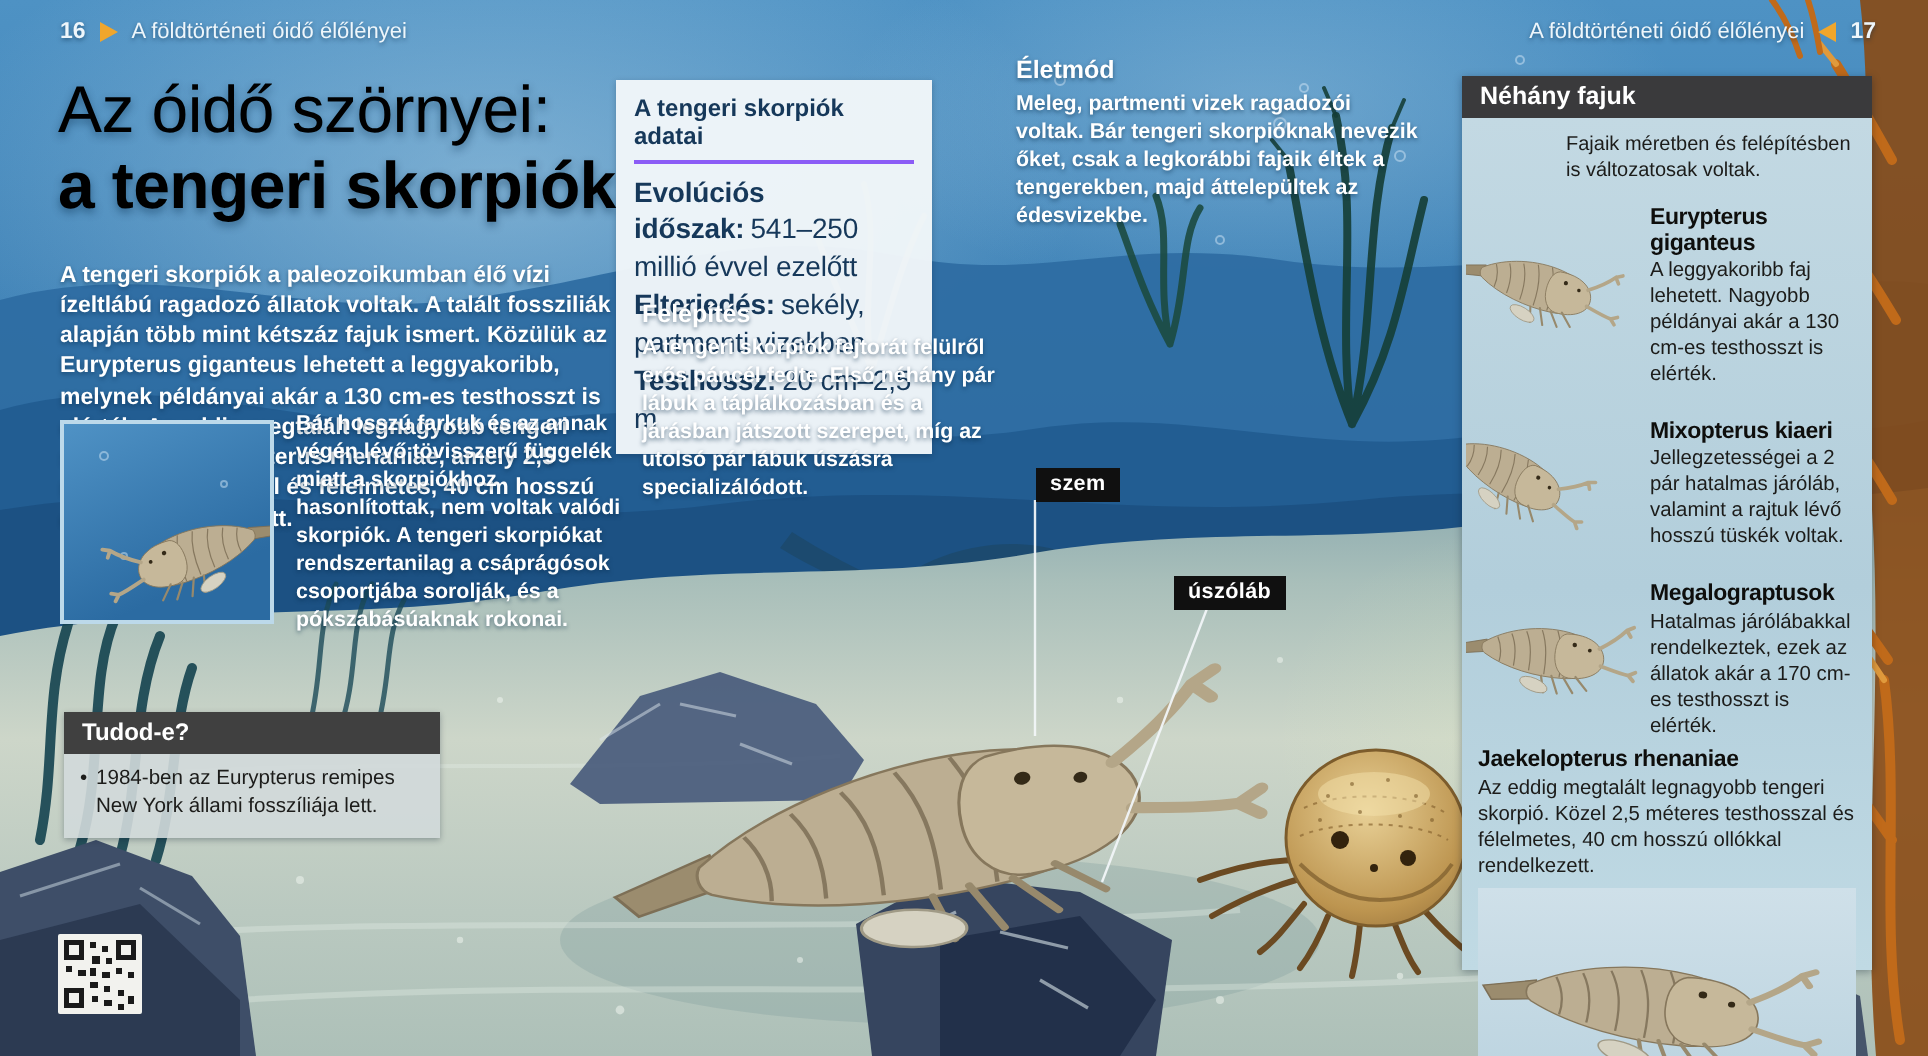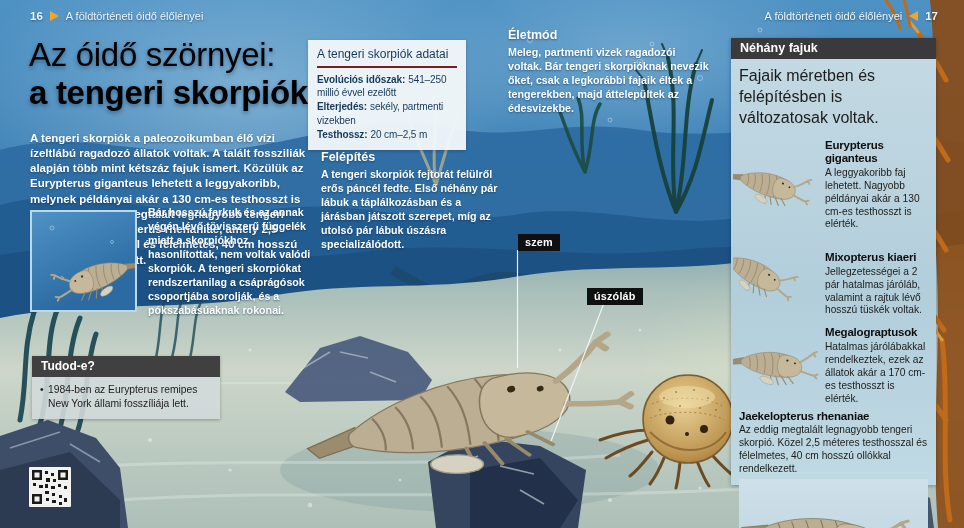--- a/index.html
+++ b/index.html
@@ -23,22 +23,22 @@
   
   .title{position:absolute;left:29px;top:36px;z-index:6;color:#000000;text-shadow:0 2px 4px rgba(5,40,70,.45);line-height:1.14;}
   .title .t1{font-size:33px;font-weight:400;letter-spacing:-.3px;}
   .title .t2{font-size:33px;font-weight:700;letter-spacing:-.3px;}
   .intro{position:absolute;left:30px;top:119px;width:288px;z-index:6;color:#fff;
          font-size:11.5px;font-weight:600;line-height:1.33;text-shadow:0 1px 2px rgba(5,40,70,.5);}
 
   
   .data-box{position:absolute;left:308px;top:40px;width:158px;z-index:6;box-sizing:border-box;
             background:rgba(241,246,249,.97);color:#16385a;padding:7px 9px 8px;box-shadow:0 1px 3px rgba(0,20,40,.25);}
-  .db-title{font-size:12px;font-weight:400;padding-bottom:5px;border-bottom:2px solid #7f1d1d;margin-bottom:5px;}
-  .db-row{font-size:10px;line-height:1.32;letter-spacing:-.1px;margin-bottom:1px;}
+  .db-title{font-size:12px;font-weight:700;padding-bottom:5px;border-bottom:2px solid #8b5cf6;margin-bottom:5px;}
+  .db-row{font-size:14px;line-height:1.32;letter-spacing:-.1px;margin-bottom:1px;}
   .db-label{font-weight:700;margin-right:3px;}
 
   
   .sec{position:absolute;z-index:6;color:#fff;text-shadow:0 1px 2px rgba(5,40,70,.55);}
   .sec-title{font-size:12.5px;font-weight:700;margin-bottom:3px;}
   .sec-text{font-size:10.7px;font-weight:600;line-height:1.31;}
   .eletmod{left:508px;top:28px;width:202px;}
   .felepites{left:321px;top:150px;width:182px;}
   .besorolas{left:148px;top:205px;width:172px;}
   .besorolas-img{position:absolute;left:30px;top:210px;width:107px;height:102px;z-index:6;box-sizing:border-box;
@@ -57,22 +57,22 @@
   .callout{position:absolute;z-index:7;background:#101010;color:#fff;font-size:10.8px;font-weight:700;
            padding:2px 7px 3px;letter-spacing:.2px;}
   .co-szem{left:518px;top:234px;}
   .co-uszolab{left:587px;top:288px;}
 
   
   .sidebar{position:absolute;left:731px;top:38px;width:205px;height:447px;z-index:6;box-shadow:0 1px 4px rgba(0,20,40,.35);}
   .sb-header{background:#3a3a3c;color:#fff;font-size:12.5px;font-weight:700;padding:3px 9px 4px;height:14px;}
   .sb-body{background:linear-gradient(180deg,#c3d9e3,#b2cedb 55%,#c0dae4);height:calc(100% - 21px);
            box-sizing:border-box;padding:7px 8px 6px;position:relative;color:#1c1c1a;}
-  .sb-intro{font-size:16px;line-height:1.3;margin-bottom:2px;}
-  .species{display:flex;align-items:flex-end;}
+  .sb-intro{font-size:10px;line-height:1.3;margin-bottom:2px;margin-left:44px;}
+  .species{display:flex;align-items:center;}
   .sp-img{flex:none;width:92px;margin-left:-6px;}
   .sp-info{flex:1;padding-top:9px;}
   .sp-name{font-size:11.5px;font-weight:700;letter-spacing:-.2px;color:#0e0e0c;margin-bottom:2px;line-height:1.1;}
   .sp-text{font-size:10.2px;line-height:1.27;}
   .sp-full .sp-name{margin-top:4px;}
   .sp-full .sp-text{margin-bottom:3px;}
   .sp-photo{background:linear-gradient(180deg,#cfe0e9,#bcd4e0);padding:1px 0 0 1px;}
 </style>
 </head>
 <body>

